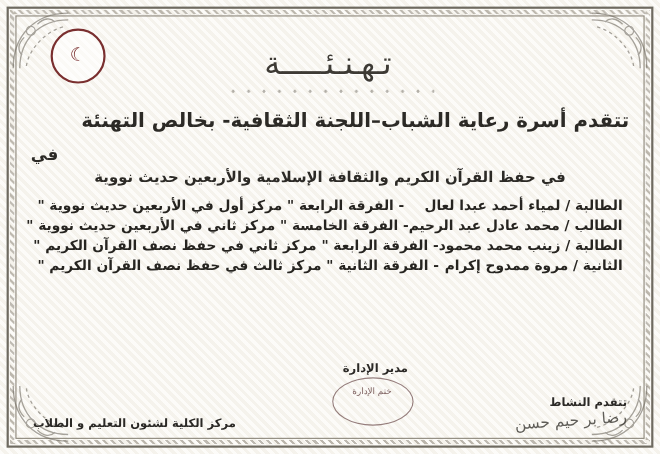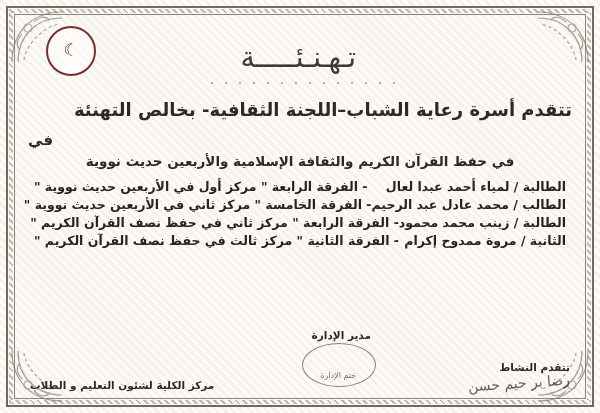--- a/index.html
+++ b/index.html
@@ -122,21 +122,21 @@
   .footer .col.left{align-items:flex-end;}
   .sig-label{font-weight:700;}
   .stamp{
     width:78px;height:48px;position:relative;
   }
   .stamp .oval{
     position:absolute;left:0;top:0;width:72px;height:42px;border:1.5px solid #6b4a4a;
     border-radius:50%;opacity:.7;
   }
   .stamp .stamp-text{
-    position:absolute;left:0;top:28px;width:72px;text-align:center;font-size:8px;color:#6b4a4a;opacity:.85;
+    position:absolute;left:0;top:8px;width:72px;text-align:center;font-size:8px;color:#6b4a4a;opacity:.85;
   }
   .scribble{
     font-family:"DejaVu Serif","Liberation Serif",serif;
     font-size:14px;color:#3a3833;opacity:.8;
     transform:rotate(-4deg);
   }
 </style>
 </head>
 <body>
 

